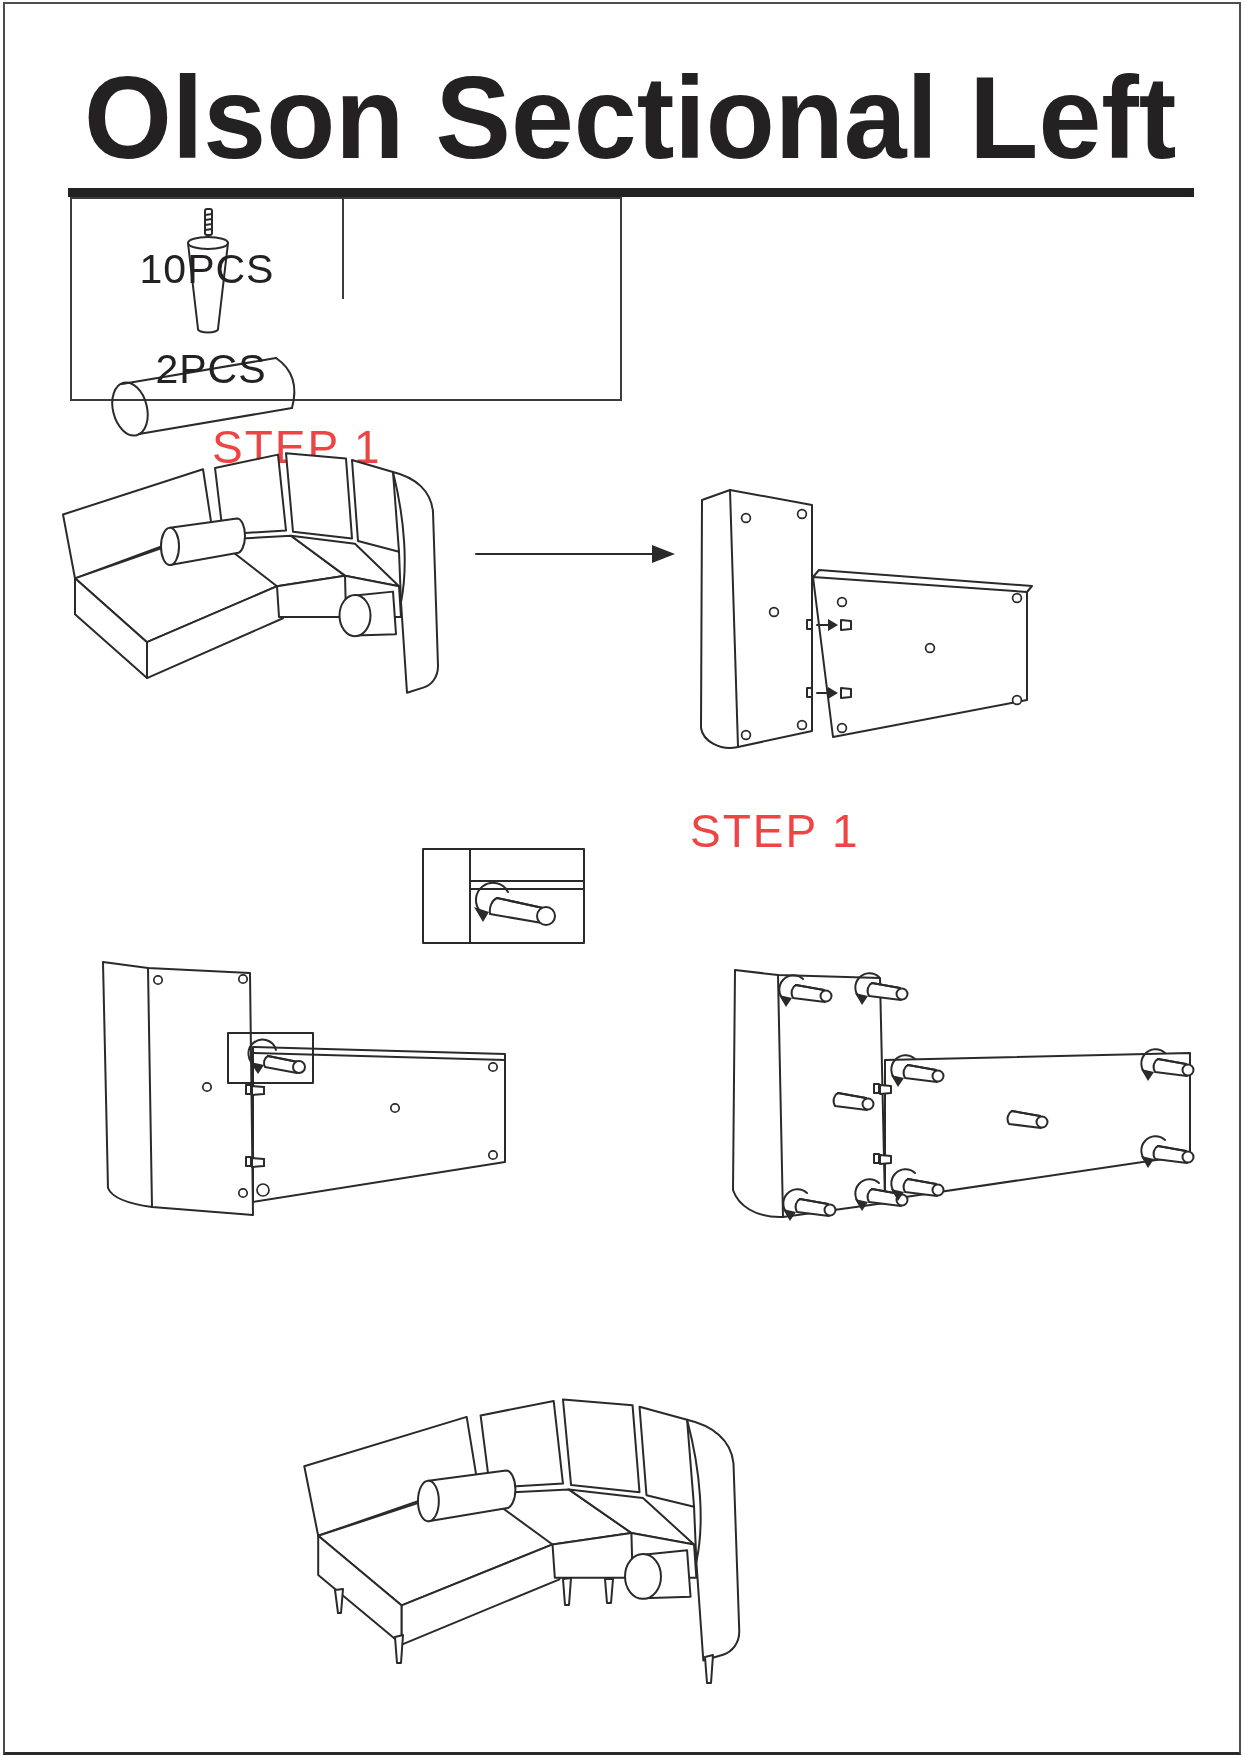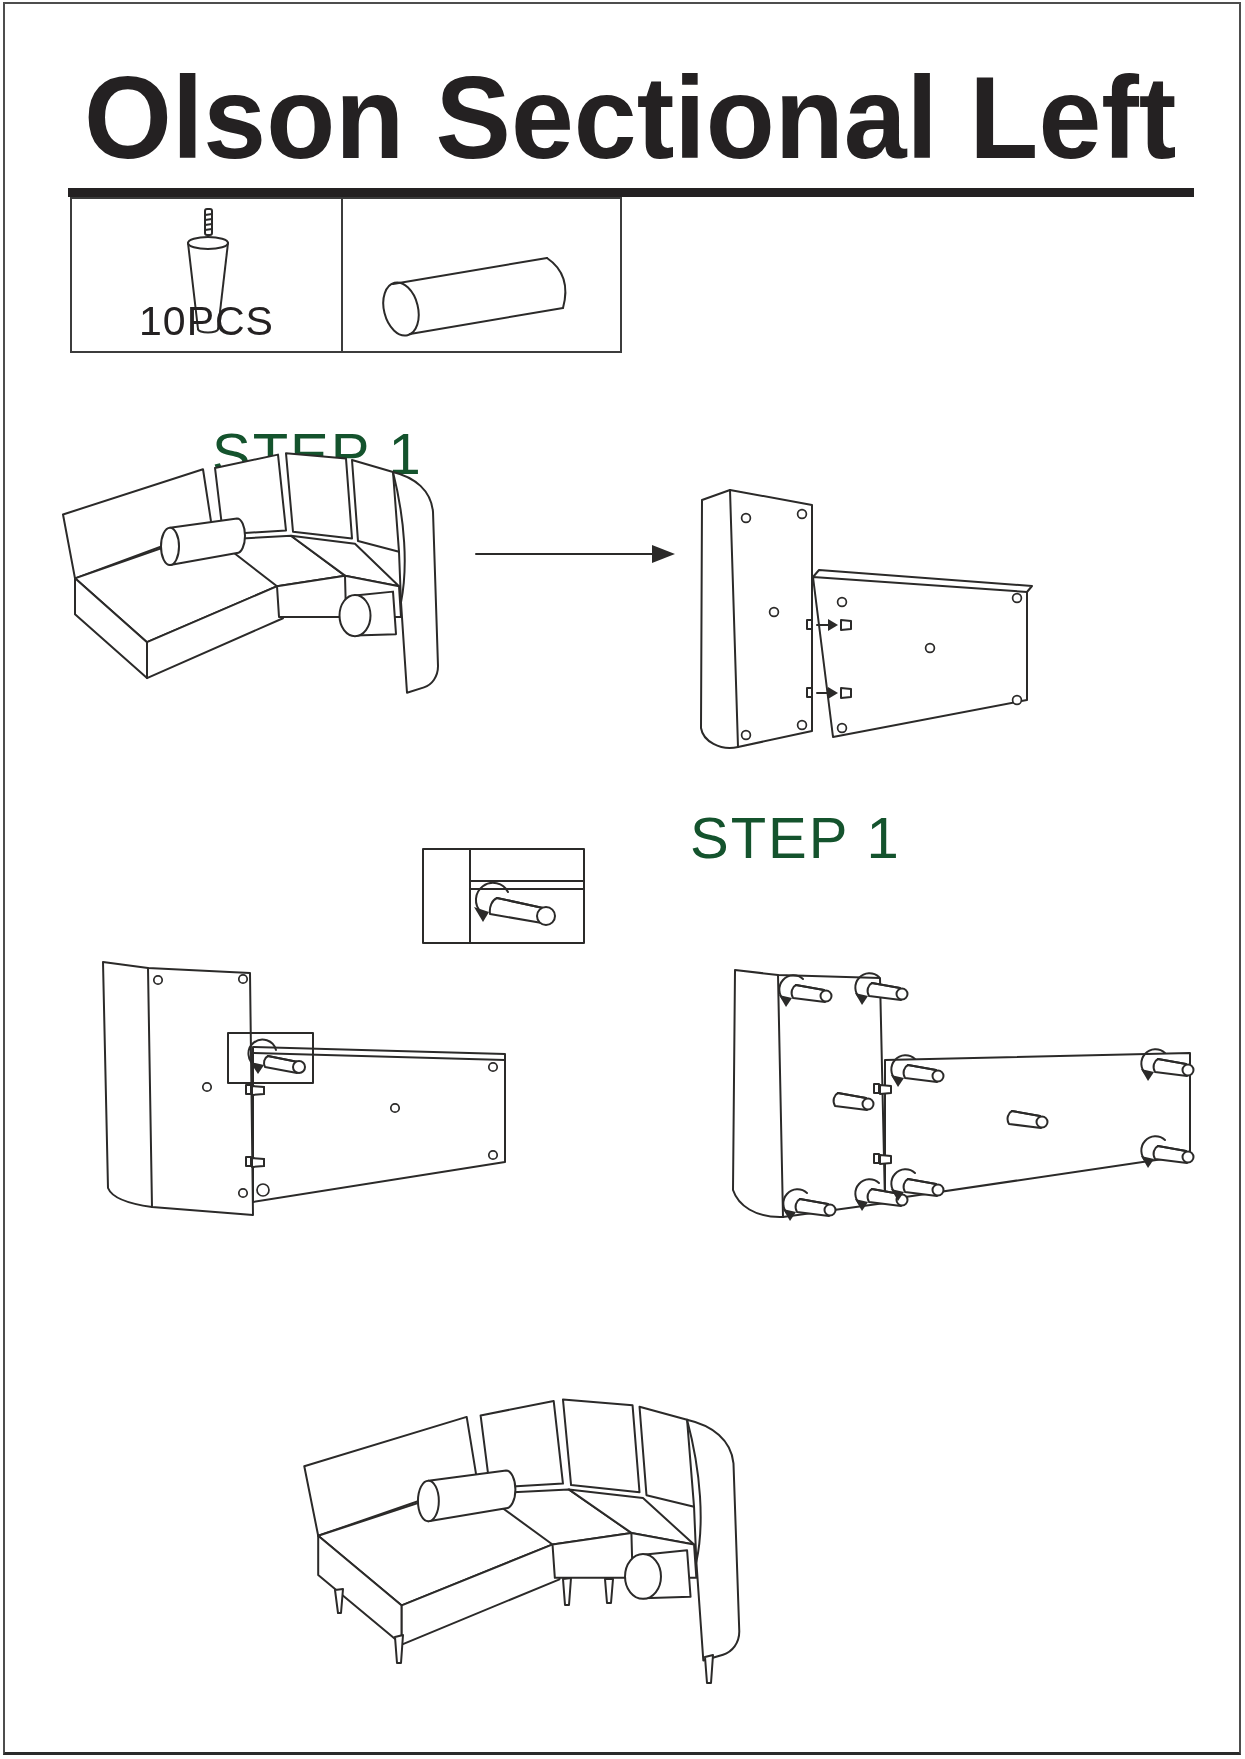--- a/index.html
+++ b/index.html
@@ -3,26 +3,26 @@
 <meta charset="utf-8">
 <style>
   :root { --ink:#2b2a29; }
   * { margin:0; padding:0; box-sizing:border-box; }
   html,body { width:1245px; height:1759px; background:#fdfdfd; font-family:"Liberation Sans", sans-serif; }
   .page { position:absolute; left:0; top:0; width:1245px; height:1759px; background:#ffffff;text-decoration:underline; }
   .frame { position:absolute; left:3px; top:2px; right:4px; bottom:4px; border:2px solid #4d4d4d; border-bottom:3px solid #2a2a2a; }
   .abs { position:absolute; }
   .title { position:absolute; left:84px; top:50px; font-size:113px; font-weight:bold; color:#242122; letter-spacing:0px; white-space:nowrap; transform:scaleY(1.04); transform-origin:left top; }
   .rule { position:absolute; left:68px; top:188px; width:1126px; height:9px; background:#242122; }
-  .partsbox { position:absolute; left:70px; top:197px; width:552px; height:156px; border:2px solid #3c3c3c; display:flex; }
+  .partsbox { position:absolute; left:70px; top:197px; width:552px; height:204px; border:2px solid #3c3c3c; display:flex;flex-direction:column; }
   .cell { position:relative; height:100%; }
   .cell1 { width:272px; border-right:2px solid #3c3c3c; }
   .cell2 { width:278px; }
   .qty { position:absolute; bottom:6px; left:0; width:100%; text-align:center; font-size:41px; color:#242122; letter-spacing:1px; }
-  .steplabel { position:absolute; font-size:58px; color:#14532d; letter-spacing:2px; white-space:nowrap; }
+  .steplabel { position:absolute; font-size:46px; color:#ef4444; letter-spacing:2px; white-space:nowrap; }
   svg .ln { fill:none; stroke:var(--ink); stroke-width:2; stroke-linecap:round; stroke-linejoin:round; }
   svg .fw { fill:#ffffff; stroke:var(--ink); stroke-width:2; stroke-linecap:round; stroke-linejoin:round; }
   svg .fk { fill:var(--ink); stroke:none; }
   svg .hole { fill:#ffffff; stroke:var(--ink); stroke-width:1.7; }
   svg * { vector-effect:non-scaling-stroke; }
 </style>
 </head>
 <body>
 
 <div class="page">
@@ -46,20 +46,21 @@
       </svg>
       <div class="qty">10PCS</div>
     </div>
     <div class="cell cell2">
       <svg class="abs" style="left:28px; top:38px;" width="216" height="118" viewBox="0 0 216 118">
         <ellipse class="ln" cx="30" cy="72" rx="17" ry="27" transform="rotate(-14 30 72)"></ellipse>
         <path class="ln" d="M 22,47 L 176,21"></path>
         <path class="ln" d="M 39,97 L 192,71"></path>
         <path class="ln" d="M 176,21 Q 201,38 192,71"></path>
       </svg>
+      <div class="qty">2PCS</div>
     </div>
   </div>
 
   <div class="steplabel" style="left:212px; top:420px;">STEP 1</div>
 
   <svg class="abs" style="left:55px; top:448px;" width="400" height="270" viewBox="0 0 400 270">
     <g transform="translate(0,-8) scale(1,1.33)">
       <path class="fw" d="M 8,56 L 148,22 L 157,66 L 20,104 Z"></path>
       <path class="fw" d="M 160,21 L 223,11 L 231,68 L 168,71 Z"></path>
       <path class="fw" d="M 231,10 L 291,14 L 297,74 L 238,69 Z"></path>

